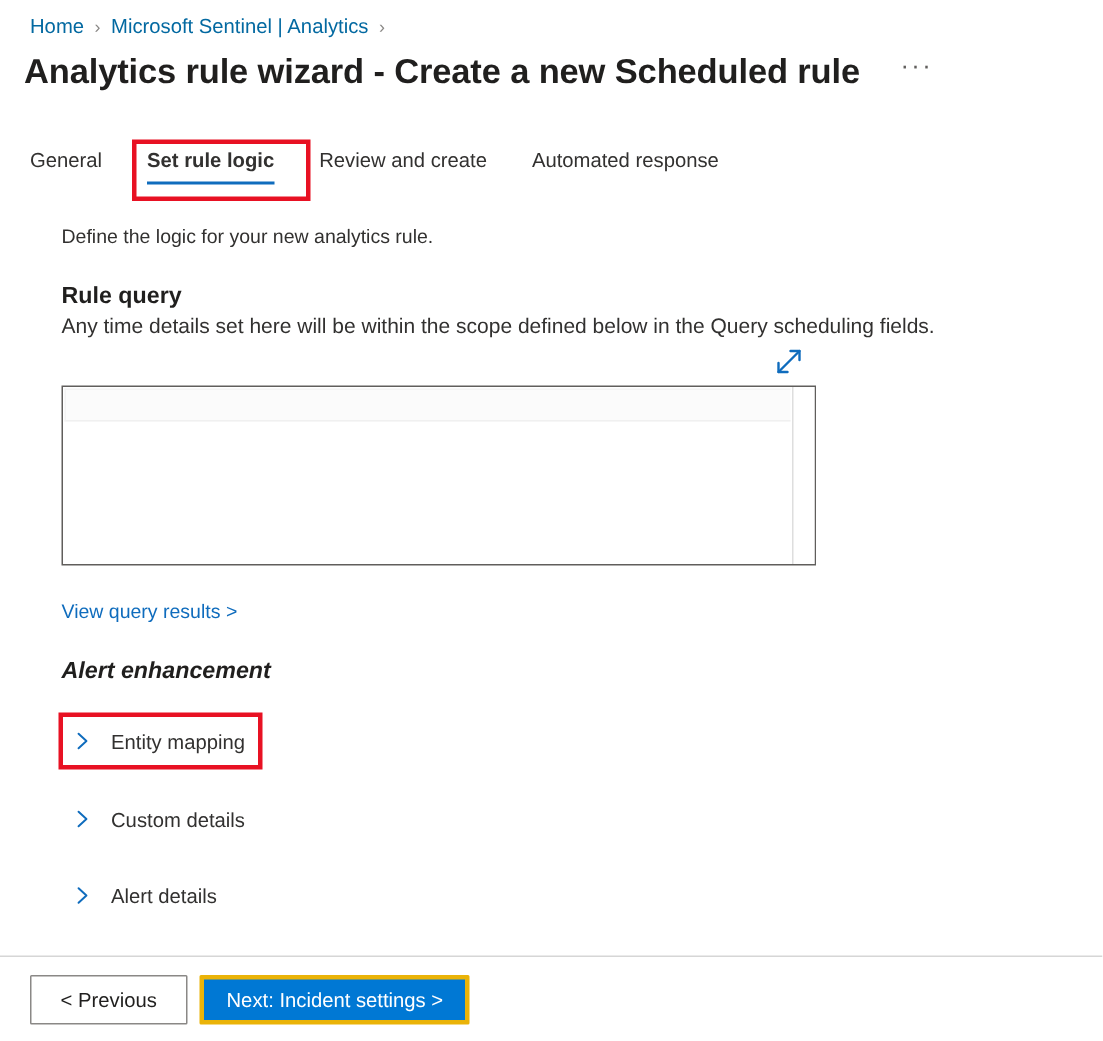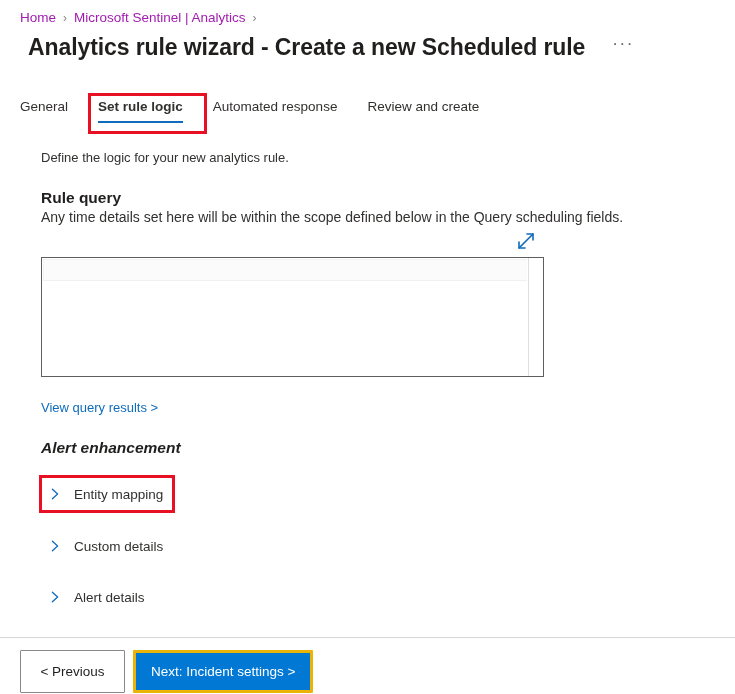--- a/index.html
+++ b/index.html
@@ -23,34 +23,34 @@
     position: absolute;
     left: 20px;
     top: 9px;
     font-size: 13.5px;
     line-height: 18px;
     white-space: nowrap;
     display: flex;
     align-items: center;
   }
   .crumb-link {
-    color: #a21caf;
+    color: #0369a1;
     text-decoration: none;
     cursor: pointer;
   }
   .crumb-sep {
     color: #8a8886;
     margin: 0 7px;
     font-size: 12px;
   }
 
   
   .title-row {
     position: absolute;
-    left: 28px;
+    left: 16px;
     top: 34px;
     display: flex;
     align-items: center;
     white-space: nowrap;
   }
   .page-title {
     font-size: 23px;
     font-weight: bold;
     color: #201f1e;
     letter-spacing: -0.1px;
@@ -231,21 +231,21 @@
   .footer {
     position: absolute;
     left: 20px;
     top: 650px;
     display: flex;
     align-items: center;
   }
   .btn {
     font-family: "Liberation Sans", sans-serif;
     font-size: 13.5px;
-    height: 43px;
+    height: 33px;
     border-radius: 1px;
     cursor: pointer;
     display: inline-flex;
     align-items: center;
     justify-content: center;
     white-space: nowrap;
   }
   .btn-secondary {
     background: #ffffff;
     border: 1px solid #8a8886;
@@ -278,24 +278,24 @@
 
 <div class="tabbar">
   <div class="tab">
     <span>General</span>
   </div>
   <div class="tab active">
     <span>Set rule logic</span>
     <span class="tab-underline"></span>
   </div>
   <div class="tab">
-    <span>Automated response</span>
+    <span>Review and create</span>
   </div>
   <div class="tab">
-    <span>Review and create</span>
+    <span>Automated response</span>
   </div>
 </div>
 
 <div class="intro">Define the logic for your new analytics rule.</div>
 
 <div class="section-head" id="rule-query-head">Rule query</div>
 <div id="rule-query-sub">Any time details set here will be within the scope defined below in the Query scheduling fields.</div>
 
 <div class="expand-icon">
   <svg viewBox="0 0 24 24" width="26" height="24" aria-hidden="true">

